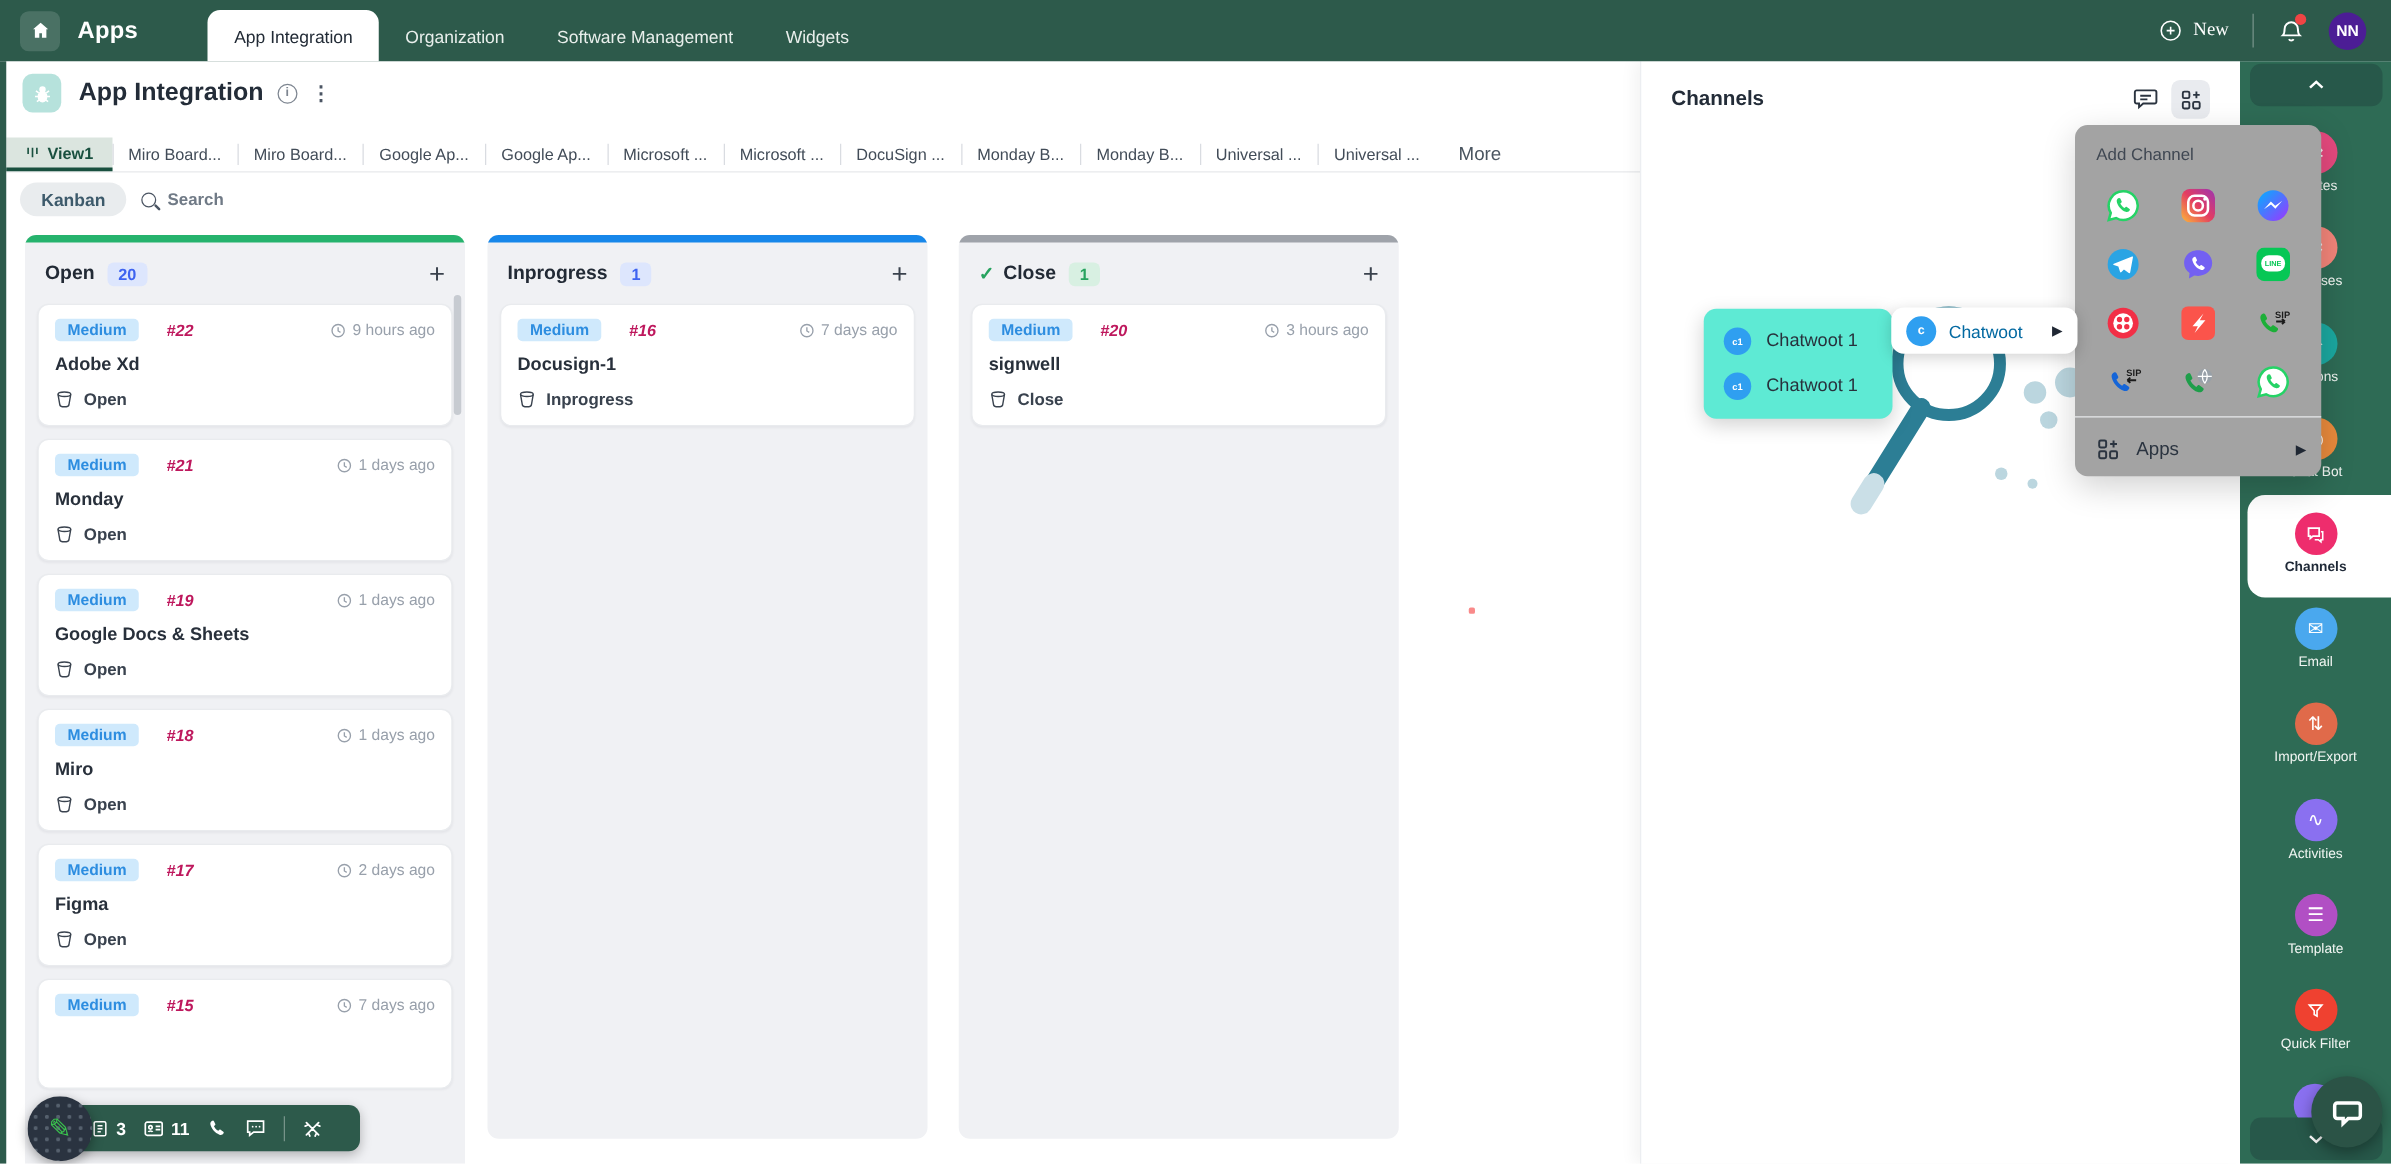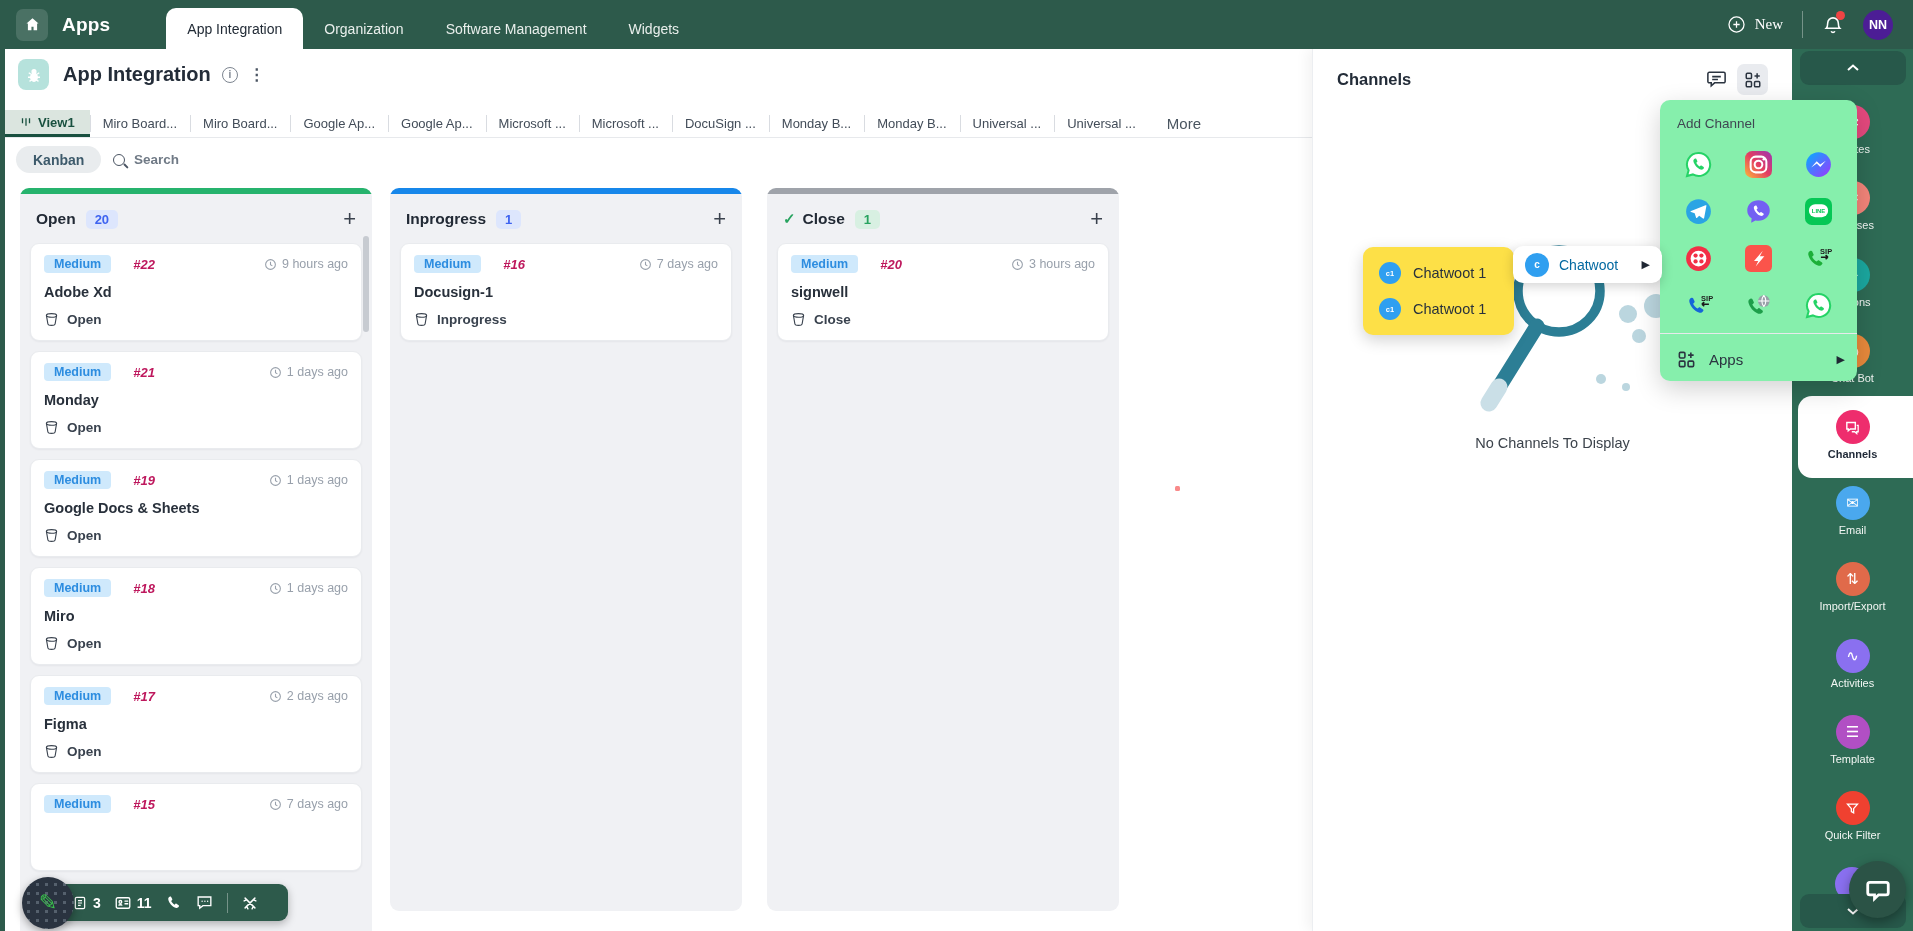--- a/index.html
+++ b/index.html
@@ -76,27 +76,27 @@
   .cp-grid-btn{position:absolute;right:24px;top:15px;width:31px;height:31px;background:#e9ebef;border-radius:7px;display:flex;align-items:center;justify-content:center;cursor:pointer;}
   .no-channels{position:absolute;left:0;width:100%;top:386px;text-align:center;font-size:14.5px;color:#3c434b;}
   .illus{position:absolute;left:70px;top:95px;}
 
   
   .chatwoot-pill{position:absolute;left:1513px;top:246px;width:149px;height:37px;background:#fff;border-radius:10px;box-shadow:0 3px 12px rgba(0,0,0,.18);display:flex;align-items:center;padding:0 12px;gap:10px;z-index:27;cursor:pointer;}
   .cw-circle{width:24px;height:24px;border-radius:50%;background:#2f9ff0;color:#fff;font-weight:700;display:flex;align-items:center;justify-content:center;flex:0 0 auto;}
   .cw-circle.big{font-size:10px;}
   .cw-label{font-size:14px;color:#0369a1;}
   .menu-arrow{margin-left:auto;color:#1f2733;font-size:11px;}
-  .chatwoot-sub{position:absolute;left:1363px;top:247px;width:151px;height:88px;background:#fde047;border-radius:10px;box-shadow:0 5px 16px rgba(0,0,0,.18);z-index:26;padding:8px 0;}
+  .chatwoot-sub{position:absolute;left:1363px;top:247px;width:151px;height:88px;background:#5eead4;border-radius:10px;box-shadow:0 5px 16px rgba(0,0,0,.18);z-index:26;padding:8px 0;}
   .cw-item{display:flex;align-items:center;gap:12px;padding:7px 16px;cursor:pointer;}
   .cw-item .cw-circle{width:22px;height:22px;font-size:7.5px;}
   .cw-item-label{font-size:14.5px;color:#28313c;}
 
   
-  .add-menu{position:absolute;left:1660px;top:100px;width:197px;height:281px;background:#86efac;border-radius:10px;box-shadow:0 8px 26px rgba(0,0,0,.18);z-index:25;}
+  .add-menu{position:absolute;left:1660px;top:100px;width:197px;height:281px;background:#a3a3a3;border-radius:10px;box-shadow:0 8px 26px rgba(0,0,0,.18);z-index:25;}
   .am-title{position:absolute;left:17px;top:16px;font-size:13.5px;color:#3f4752;}
   .am-grid{position:absolute;left:9px;top:50px;width:179px;display:grid;grid-template-columns:repeat(3,1fr);row-gap:19px;justify-items:center;}
   .ci{width:28px;height:28px;display:flex;align-items:center;justify-content:center;cursor:pointer;}
   .am-divider{position:absolute;left:0;right:0;top:233px;height:1px;background:#e7e9ec;}
   .am-apps{position:absolute;left:17px;right:12px;top:245px;height:28px;display:flex;align-items:center;gap:13px;font-size:15px;color:#2b3440;cursor:pointer;}
 
   
   .sidebar{position:absolute;left:1792px;top:49px;width:121px;height:882px;background:#2e6b55;z-index:15;}
   .sb-chev{position:absolute;left:8px;width:106px;height:34px;background:#27584a;border-radius:9px;display:flex;align-items:center;justify-content:center;cursor:pointer;z-index:3;}
   .sb-chev.top{top:2px;}
@@ -432,21 +432,20 @@
     <circle cx="176" cy="147" r="41" fill="none" stroke="#2C7E95" stroke-width="9.5"></circle>
     <line x1="154" y1="182" x2="116" y2="243" stroke="#2C7E95" stroke-width="15" stroke-linecap="round"></line>
     <line x1="116" y1="243" x2="106" y2="259" stroke="#CADFE7" stroke-width="17" stroke-linecap="round"></line>
     <circle cx="245" cy="170" r="9" fill="#BBD6DF"></circle>
     <circle cx="273" cy="162" r="12" fill="#BBD6DF"></circle>
     <circle cx="256" cy="192" r="7" fill="#BBD6DF"></circle>
     <circle cx="218" cy="235" r="5" fill="#BBD6DF"></circle>
     <circle cx="243" cy="243" r="4" fill="#BBD6DF"></circle>
   </svg>
 
-  <div class="no-channels">No Channels To Display</div>
 </section>
 
 <div class="chatwoot-pill">
   <span class="cw-circle big">c</span>
   <span class="cw-label">Chatwoot</span>
   <span class="menu-arrow">▶</span>
 </div>
 <div class="chatwoot-sub">
   <div class="cw-item">
     <span class="cw-circle">c1</span>

